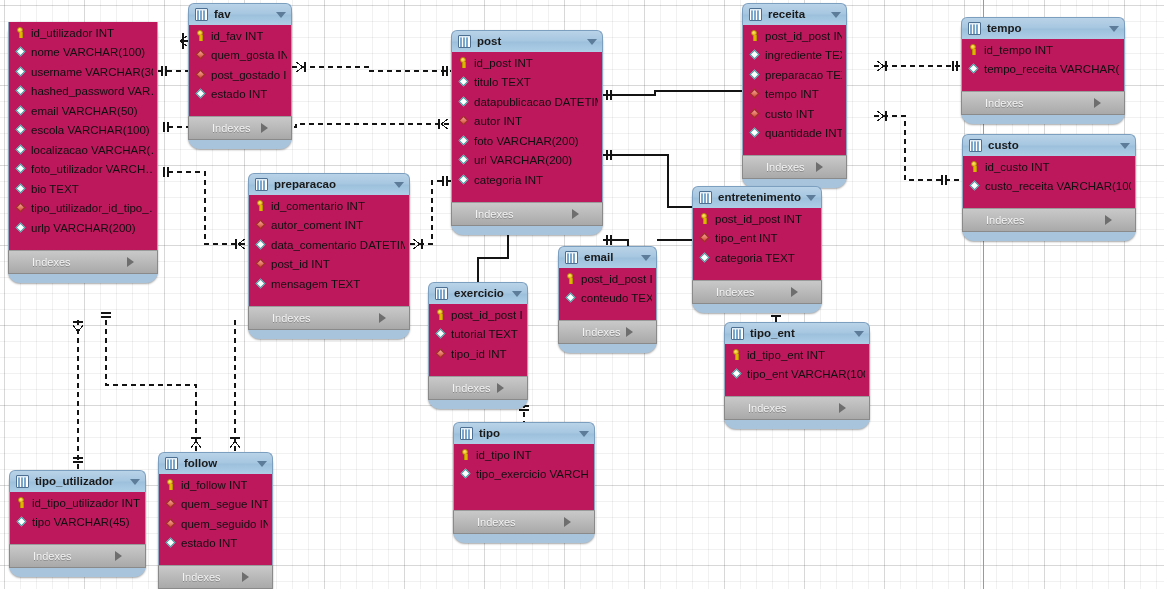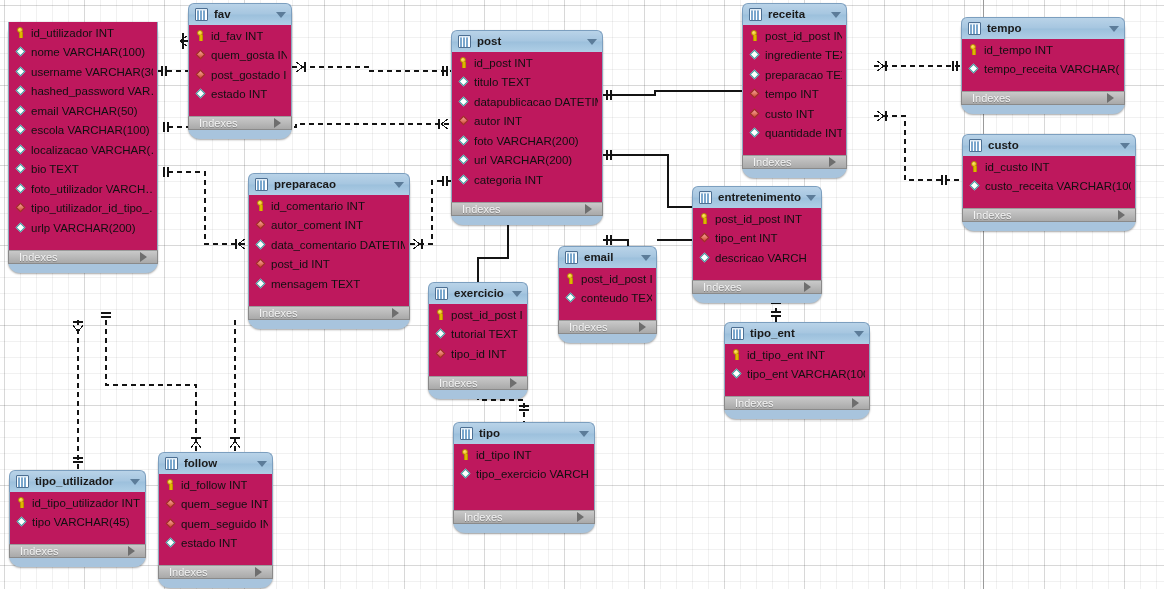--- a/index.html
+++ b/index.html
@@ -159,27 +159,27 @@
   }
   .key.fk::before {
     background: linear-gradient(135deg, #f5a79a, #d14b33);
     border: 1px solid #9e3622;
   }
   .key.col::before {
     background: #ffffff;
     border: 1px solid #3a9ea0;
   }
   .tbl-foot {
-    height: 14px;
+    height: 24px;
     background: linear-gradient(to bottom, #c9c9c9, #a9a9a9);
     border: 1px solid #8a8a8a;
     border-top: 1px solid #9b9b9b;
     display: flex;
     align-items: center;
-    padding: 0 10px;
+    padding: 0 23px;
     box-sizing: border-box;
   }
   .tbl-foot .ftxt {
     font-size: 11px;
     color: #f2f2f2;
     text-shadow: 0 1px 0 rgba(0,0,0,0.25);
     flex: 1 1 auto;
     line-height: 12px;
   }
   .tbl-foot .fcaret {
@@ -336,27 +336,27 @@
           <div class="row">
             <span class="key col"></span>
             <span class="lbl">escola VARCHAR(100)</span>
           </div>
           <div class="row">
             <span class="key col"></span>
             <span class="lbl">localizacao VARCHAR(…</span>
           </div>
           <div class="row">
             <span class="key col"></span>
+            <span class="lbl">foto_utilizador VARCH…</span>
+          </div>
+          <div class="row">
+            <span class="key col"></span>
             <span class="lbl">bio TEXT</span>
           </div>
           <div class="row">
-            <span class="key col"></span>
-            <span class="lbl">foto_utilizador VARCH…</span>
-          </div>
-          <div class="row">
             <span class="key fk"></span>
             <span class="lbl">tipo_utilizador_id_tipo_…</span>
           </div>
           <div class="row">
             <span class="key col"></span>
             <span class="lbl">urlp VARCHAR(200)</span>
           </div>
         </div>
         <div class="tbl-foot">
           <span class="ftxt">Indexes</span>
@@ -555,21 +555,21 @@
           <div class="row">
             <span class="key pk"></span>
             <span class="lbl">post_id_post INT</span>
           </div>
           <div class="row">
             <span class="key fk"></span>
             <span class="lbl">tipo_ent INT</span>
           </div>
           <div class="row">
             <span class="key col"></span>
-            <span class="lbl">descricao VARCH</span>
+            <span class="lbl">categoria TEXT</span>
           </div>
         </div>
         <div class="tbl-foot">
           <span class="ftxt">Indexes</span>
           <span class="fcaret"></span>
         </div>
       </div>
       <div class="tbl" style="left: 558px; top: 246px; width: 99px;">
         <div class="tbl-head">
           <span class="tbl-icon"></span>

